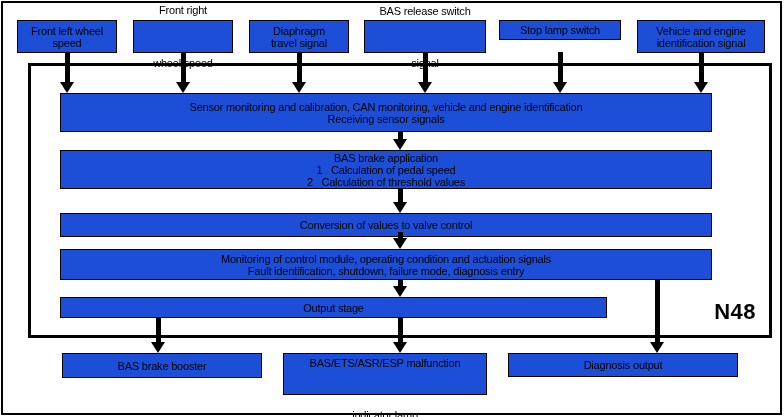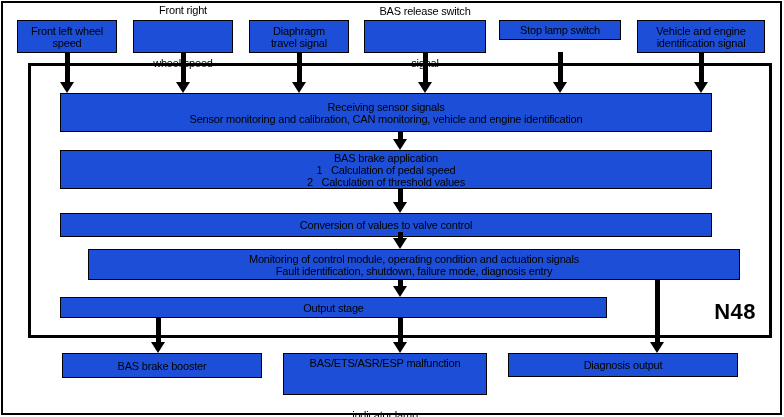--- a/index.html
+++ b/index.html
@@ -52,21 +52,21 @@
   .in1 { left: 17px;  top: 20px; width: 100px; height: 33px; }
   .in2 { left: 133px; top: 20px; width: 100px; height: 33px; gap: 41px; }
   .in3 { left: 249px; top: 20px; width: 100px; height: 33px; }
   .in4 { left: 364px; top: 20px; width: 122px; height: 33px; gap: 40px; }
   .in5 { left: 499px; top: 20px; width: 122px; height: 20px; }
   .in6 { left: 637px; top: 20px; width: 128px; height: 33px; }
   
   .p1 { left: 60px; top: 93px;  width: 652px; height: 39px; }
   .p2 { left: 60px; top: 150px; width: 652px; height: 39px; }
   .p3 { left: 60px; top: 213px; width: 652px; height: 24px; }
-  .p4 { left: 60px; top: 249px; width: 652px; height: 31px; margin-left: 28px; }
+  .p4 { left: 60px; top: 249px; width: 652px; height: 31px; }
   .p5 { left: 60px; top: 297px; width: 547px; height: 21px; }
   
   .o1 { left: 62px;  top: 353px; width: 200px; height: 25px; }
   .o2 { left: 283px; top: 353px; width: 204px; height: 42px; }
   .o3 { left: 508px; top: 353px; width: 230px; height: 24px; }
   
   .arrow {
     position: absolute;
     width: 14px;
     display: flex;
@@ -149,22 +149,22 @@
   <div class="arrow a-in5">
       <div class="shaft"></div>
       <div class="head"></div>
     </div>
   <div class="arrow a-in6">
       <div class="shaft"></div>
       <div class="head"></div>
     </div>
 
   <div class="box p1">
+      <div>Sensor monitoring and calibration, CAN monitoring, vehicle and engine identification</div>
       <div>Receiving sensor signals</div>
-      <div>Sensor monitoring and calibration, CAN monitoring, vehicle and engine identification</div>
     </div>
   <div class="box p2">
       <div>BAS brake application</div>
       <div>1&nbsp;&nbsp;&nbsp;Calculation of pedal speed</div>
       <div>2&nbsp;&nbsp;&nbsp;Calculation of threshold values</div>
     </div>
   <div class="box p3">
       <div>Conversion of values to valve control</div>
     </div>
   <div class="box p4">

